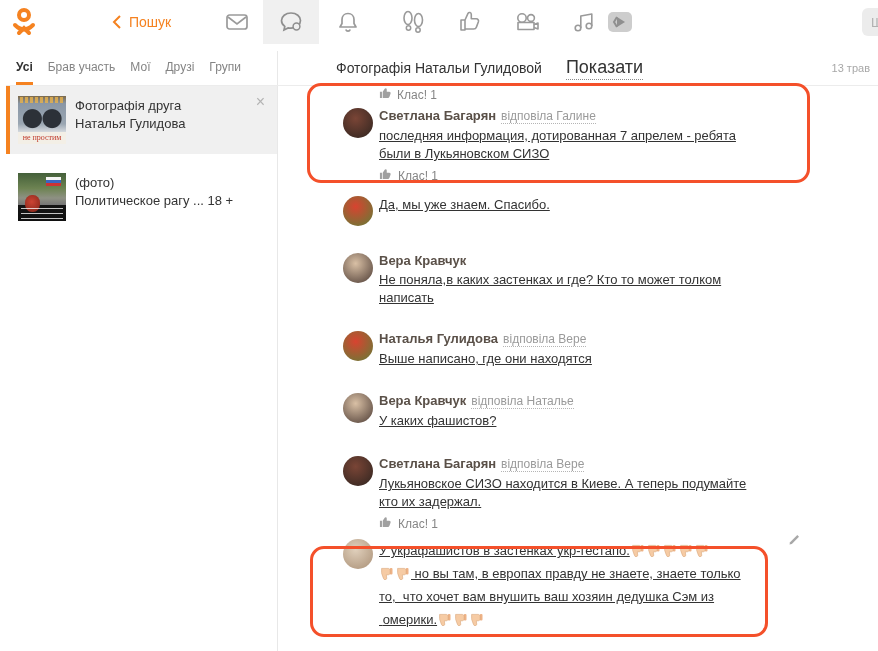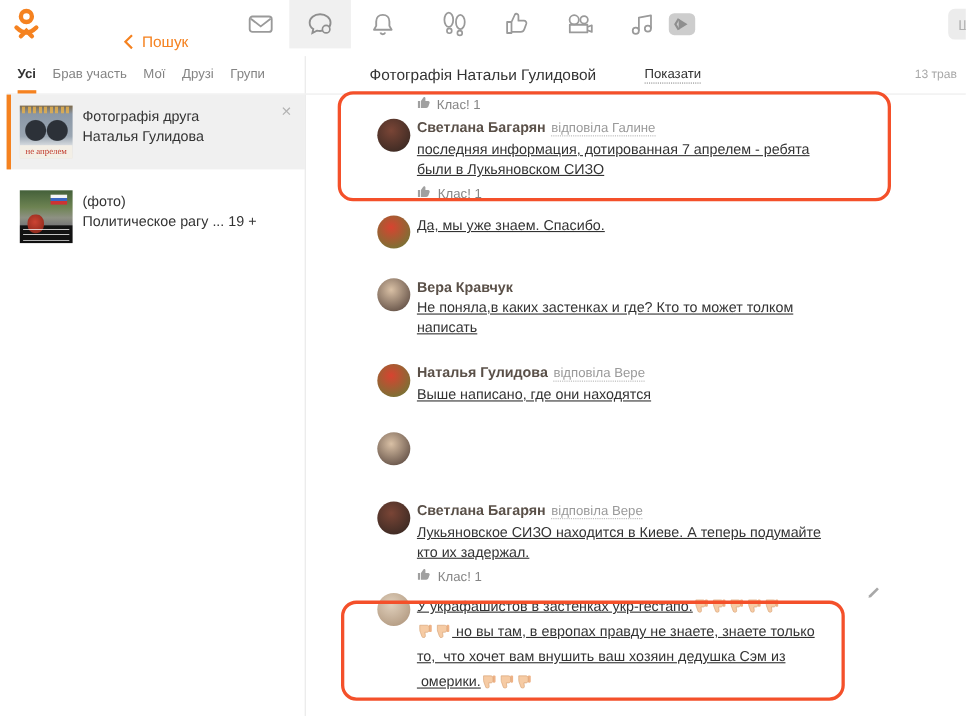--- a/index.html
+++ b/index.html
@@ -4,38 +4,38 @@
 <style>
   html,body{margin:0;padding:0;}
   body{
     width:878px;height:651px;overflow:hidden;position:relative;
     font-family:"Liberation Sans","DejaVu Sans",sans-serif;
     background:#fff;color:#333;
   }
   
   .toolbar{position:absolute;top:0;left:0;width:878px;height:44px;background:#fff;z-index:30;}
   .ok-logo{position:absolute;left:8px;top:6px;width:32px;height:32px;cursor:pointer;}
-  .back{position:absolute;left:112px;top:16px;height:44px;display:flex;align-items:center;gap:8px;color:#f58220;font-size:14px;cursor:pointer;}
+  .back{position:absolute;left:112px;top:0;height:44px;display:flex;align-items:center;gap:8px;color:#f58220;font-size:14px;cursor:pointer;}
   .tb-icon{position:absolute;top:0;width:56px;height:44px;display:flex;align-items:center;justify-content:center;}
   .tb-icon.active{background:#f0f0f0;}
   .tb-right-btn{position:absolute;left:862px;top:8px;width:30px;height:28px;background:#ececec;border-radius:6px;
     display:flex;align-items:center;justify-content:center;font-size:13px;color:#b0b0b0;}
   
   .darkstrip{position:absolute;top:43px;left:0;width:878px;height:18px;z-index:1;
     background:linear-gradient(90deg,#0e0b0e 0%,#17121b 28%,#281d33 42%,#171019 55%,#3023422 0%,#322544 74%,#231a2d 86%,#151016 100%);}
   
   .panel{position:absolute;top:51px;left:6px;width:880px;height:600px;background:#fff;
     border-radius:8px 8px 0 0;z-index:10;}
   .panel-header{display:flex;height:34px;border-bottom:1px solid #ececec;}
   .tabs{width:271px;display:flex;align-items:stretch;gap:15px;padding-left:10px;box-sizing:border-box;}
   .tab{font-size:12px;color:#848484;line-height:32px;border-bottom:3px solid transparent;cursor:pointer;white-space:nowrap;}
   .tab.active{color:#333;font-weight:bold;border-bottom-color:#f58220;}
   .main-header{flex:1;border-left:1px solid #e8e8e8;display:flex;align-items:center;padding-left:58px;position:relative;}
   .mh-title{font-size:14px;color:#333;}
-  .mh-toggle{font-size:12px;color:#333;margin-left:44px;border-bottom:1px dotted #8a8a8a;padding-bottom:1px;cursor:pointer;}
+  .mh-toggle{font-size:18px;color:#333;margin-left:24px;border-bottom:1px dotted #8a8a8a;padding-bottom:1px;cursor:pointer;}
   .mh-time{position:absolute;right:16px;font-size:11px;color:#a8a8a8;}
   .panel-body{display:flex;height:565px;}
   
   .sidebar{width:271px;box-sizing:border-box;padding-top:0;}
   .side-item{position:relative;display:flex;gap:9px;padding:10px 12px 10px 8px;border-left:4px solid transparent;cursor:pointer;}
   .side-item.selected{background:#f0f0f0;border-left-color:#f58220;}
   .side-item + .side-item{margin-top:9px;}
   .thumb{width:48px;height:48px;flex:0 0 48px;position:relative;overflow:hidden;}
   .thumb1{background:linear-gradient(180deg,#7d6a4a 0%,#8a97a6 16%,#9aa6b2 58%,#d9dde1 76%,#e9e6df 100%);}
   .thumb1 .heads{position:absolute;top:10px;left:0;right:0;height:28px;
@@ -169,37 +169,37 @@
     </div>
   </div>
 
   <div class="panel-body">
 
     <div class="sidebar">
       <div class="side-item selected">
         <div class="thumb thumb1">
           <div class="cap-top"></div>
           <div class="heads"></div>
-          <div class="cap">не апрелем</div>
+          <div class="cap">не простим</div>
         </div>
         <div class="side-texts">
           <div>Фотографія друга</div>
           <div>Наталья Гулидова</div>
         </div>
         <div class="side-close">×</div>
       </div>
       <div class="side-item">
         <div class="thumb thumb2">
           <div class="flag"></div>
             <div class="blob"></div>
             <div class="lines"></div>
         </div>
         <div class="side-texts">
           <div>(фото)</div>
-          <div>Политическое рагу ... 19 +</div>
+          <div>Политическое рагу ... 18 +</div>
         </div>
       </div>
     </div>
 
     <div class="main-col">
       <div class="comments">
         <div class="partial-like">
           <span class="pl-icon"><svg width="12" height="12" viewBox="0 0 13 13">
                 <path d="M1 5.2h2.2V12H1z M4 12h5.3c.9 0 1.7-.5 2-1.4l1.2-3.3c.4-1-.3-2.1-1.4-2.1H8.4V2.6c0-1.2-1.6-1.7-2.2-.6L4 5.2z" fill="#a0a0a0"></path>
               </svg></span>
@@ -242,20 +242,24 @@
           </div>
           <div class="comment-row" style="top: 245px;">
             <div class="avatar" style="background: radial-gradient(circle at 42% 35%, rgb(216, 67, 48), rgb(95, 127, 54));"></div>
             <div class="c-content">
               <div class="c-head"><span class="c-name">Наталья Гулидова</span><span class="c-reply">відповіла Вере</span></div>
               <div class="c-body">Выше написано, где они находятся</div>
             </div>
           </div>
           <div class="comment-row" style="top: 307px;">
             <div class="avatar" style="background: radial-gradient(circle at 42% 35%, rgb(217, 192, 165), rgb(75, 58, 51));"></div>
+            <div class="c-content">
+              <div class="c-head"><span class="c-name">Вера Кравчук</span><span class="c-reply">відповіла Наталье</span></div>
+              <div class="c-body">У каких фашистов?</div>
+            </div>
           </div>
           <div class="comment-row" style="top: 370px;">
             <div class="avatar" style="background: radial-gradient(circle at 42% 35%, rgb(122, 69, 54), rgb(46, 36, 31));"></div>
             <div class="c-content">
               <div class="c-head"><span class="c-name">Светлана Багарян</span><span class="c-reply">відповіла Вере</span></div>
               <div class="c-body">Лукьяновское СИЗО находится в Киеве. А теперь подумайте
 кто их задержал.</div>
               <div class="c-like">
                 <span><svg width="12" height="12" viewBox="0 0 13 13">
                     <path d="M1 5.2h2.2V12H1z M4 12h5.3c.9 0 1.7-.5 2-1.4l1.2-3.3c.4-1-.3-2.1-1.4-2.1H8.4V2.6c0-1.2-1.6-1.7-2.2-.6L4 5.2z" fill="#a0a0a0"></path>

